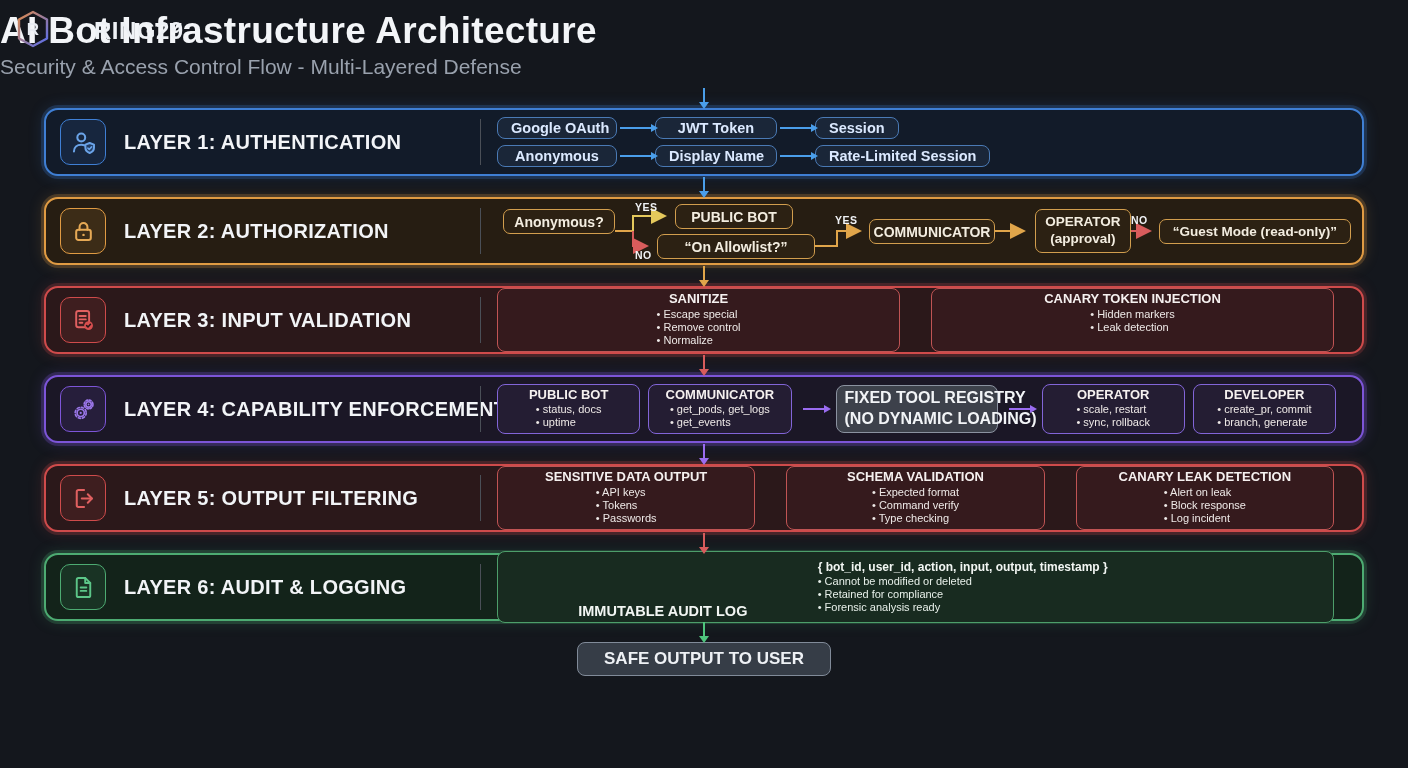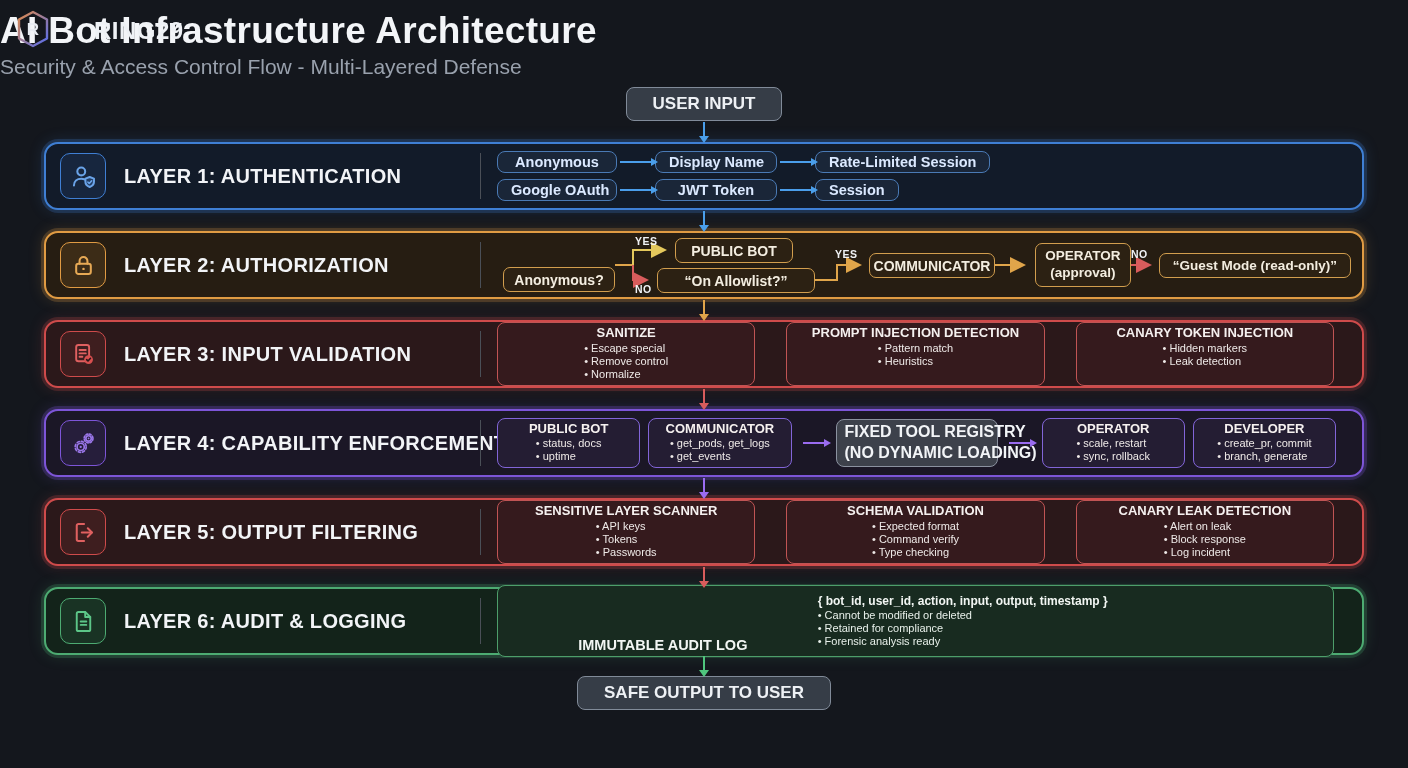--- a/index.html
+++ b/index.html
@@ -134,51 +134,50 @@
   <span class="brand-name">RING29</span>
 </div>
 
 <div class="header">
   <div class="title">AI Bot Infrastructure Architecture</div>
   <div class="subtitle">Security &amp; Access Control Flow - Multi-Layered Defense</div>
 </div>
 
 <div class="flow">
 
-  <div class="endpoint">USER INPUT</div>
   <div class="varrow" style="--ac:#4a9eea"></div>
 
   <section class="layer l1">
     <div class="layer-head">
       <div class="layer-icon">
         <svg width="27" height="27" viewBox="0 0 24 24" fill="none" stroke="#6aa3e8" stroke-width="1.8" stroke-linecap="round" stroke-linejoin="round">
           <circle cx="10" cy="7.5" r="3.5"></circle>
           <path d="M3.5 20c0-3.8 2.8-6 6.5-6 1.1 0 2.1.2 2.9.6"></path>
           <path d="M17.5 12.5l3.8 1.4v2.8c0 2.3-1.6 3.8-3.8 4.6-2.2-.8-3.8-2.3-3.8-4.6v-2.8z" fill="rgba(63,127,212,.25)"></path>
           <path d="M15.9 17l1.2 1.2 2.1-2.3" stroke-width="1.4"></path>
         </svg>
       </div>
       <h2 class="layer-title">LAYER 1: AUTHENTICATION</h2>
     </div>
     <div class="divider"></div>
     <div class="layer-content">
       <div class="auth-rows">
+        <div class="auth-row">
+          <span class="pill c1">Google OAuth</span>
+          <span class="harrow" style="--hc:#4a9eea"></span>
+          <span class="pill c2">JWT Token</span>
+          <span class="harrow" style="--hc:#4a9eea"></span>
+          <span class="pill">Session</span>
+        </div>
         <div class="auth-row">
           <span class="pill c1">Anonymous</span>
           <span class="harrow" style="--hc:#4a9eea"></span>
           <span class="pill c2">Display Name</span>
           <span class="harrow" style="--hc:#4a9eea"></span>
           <span class="pill">Rate-Limited Session</span>
-        </div>
-        <div class="auth-row">
-          <span class="pill c1">Google OAuth</span>
-          <span class="harrow" style="--hc:#4a9eea"></span>
-          <span class="pill c2">JWT Token</span>
-          <span class="harrow" style="--hc:#4a9eea"></span>
-          <span class="pill">Session</span>
         </div>
       </div>
     </div>
   </section>
 
   <div class="varrow" style="--ac:#4a9eea"></div>
 
   <section class="layer l2">
     <div class="layer-head">
       <div class="layer-icon">
@@ -209,21 +208,21 @@
           <path d="M136,30 V15 H168" stroke="#e4c85c" stroke-width="2" fill="none" marker-end="url(#my)"></path>
           <path d="M136,30 V45 H150" stroke="#d85c5c" stroke-width="2" fill="none" marker-end="url(#mr)"></path>
           <path d="M318,45 H340 V30 H363" stroke="#e0a54a" stroke-width="2" fill="none" marker-end="url(#ma)"></path>
           <path d="M498,30 H527" stroke="#e0a54a" stroke-width="2" fill="none" marker-end="url(#ma)"></path>
           <path d="M634,30 H653" stroke="#d85c5c" stroke-width="2" fill="none" marker-end="url(#mr)"></path>
         </svg>
         <div class="l2lbl" style="left:138px; top:0px">YES</div>
         <div class="l2lbl" style="left:138px; top:48px">NO</div>
         <div class="l2lbl" style="left:338px; top:13px">YES</div>
         <div class="l2lbl" style="left:634px; top:13px">NO</div>
-        <div class="l2box" style="left:6px;   top:32px; width:112px">Anonymous?</div>
+        <div class="l2box" style="left:6px;   top:8px; width:112px">Anonymous?</div>
         <div class="l2box caps" style="left:178px; top:3px;  width:118px">PUBLIC BOT</div>
         <div class="l2box" style="left:160px; top:33px; width:158px">“On Allowlist?”</div>
         <div class="l2box caps" style="left:372px; top:18px; width:126px">COMMUNICATOR</div>
         <div class="l2box caps two" style="left:538px; top:8px; width:96px">
           <span>OPERATOR</span>
           <span style="font-weight:600">(approval)</span>
         </div>
         <div class="l2box" style="left:662px; top:18px; width:192px; font-size:13.5px">“Guest Mode (read-only)”</div>
       </div>
     </div>
@@ -245,27 +244,20 @@
     </div>
     <div class="divider"></div>
     <div class="layer-content">
       <div class="cards3">
         <div class="card">
           <div class="card-title">SANITIZE</div>
           <ul>
             <li>Escape special</li>
             <li>Remove control</li>
             <li>Normalize</li>
-          </ul>
-        </div>
-        <div class="card">
-          <div class="card-title">PROMPT INJECTION DETECTION</div>
-          <ul>
-            <li>Pattern match</li>
-            <li>Heuristics</li>
           </ul>
         </div>
         <div class="card">
           <div class="card-title">CANARY TOKEN INJECTION</div>
           <ul>
             <li>Hidden markers</li>
             <li>Leak detection</li>
           </ul>
         </div>
       </div>
@@ -339,21 +331,21 @@
           <path d="M10.5 12h8.8"></path>
           <path d="M15.8 8.2L19.5 12l-3.7 3.8"></path>
         </svg>
       </div>
       <h2 class="layer-title">LAYER 5: OUTPUT FILTERING</h2>
     </div>
     <div class="divider"></div>
     <div class="layer-content">
       <div class="cards3">
         <div class="card">
-          <div class="card-title">SENSITIVE LAYER SCANNER</div>
+          <div class="card-title">SENSITIVE DATA OUTPUT</div>
           <ul>
             <li>API keys</li>
             <li>Tokens</li>
             <li>Passwords</li>
           </ul>
         </div>
         <div class="card">
           <div class="card-title">SCHEMA VALIDATION</div>
           <ul>
             <li>Expected format</li>

